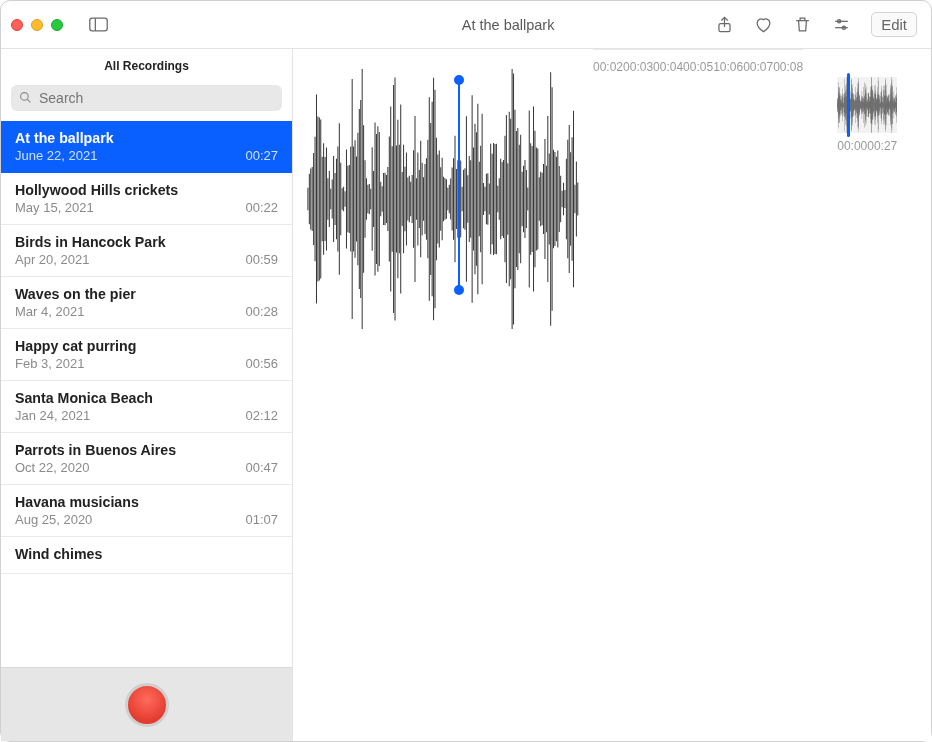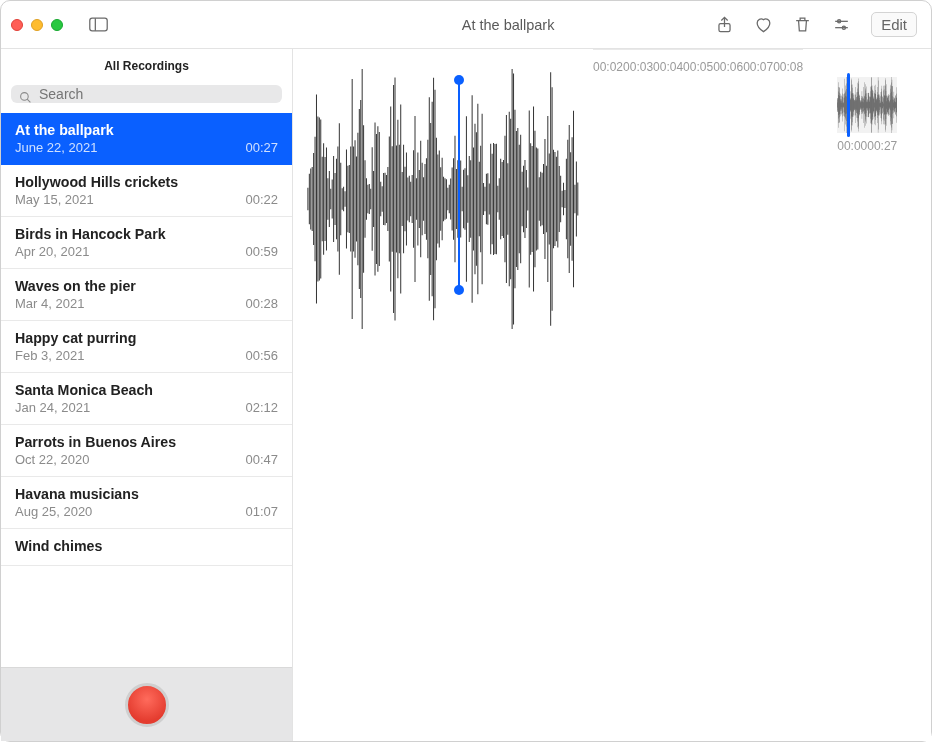--- a/index.html
+++ b/index.html
@@ -42,21 +42,21 @@
   background:#fff;
   border-right:1px solid #e3e3e3;
 }
 .sidebar-header {
   padding: 10px 0 6px;
   text-align:center;
   font-size:12px; font-weight:600; color:#222;
 }
 .search-wrap { padding:6px 10px 10px; }
 .search {
-  width:100%; height:18px;
+  width:100%; height:26px;
   border-radius:6px; border:none;
   background:#e8e8e9;
   padding:0 10px 0 28px;
   font-size:14px; color:#6d28d9;
 }
 .search-wrap { position:relative; }
 .search-icon { position:absolute; left:18px; top:11px; color:#8a8a8a; }
 .search-icon svg { width:13px; height:13px; fill:none; stroke:#8a8a8a; stroke-width:2; }
 
 .recordings { flex:1; overflow:hidden; }
@@ -469,21 +469,21 @@
             <line class="bar" x1="594.1999999999999" x2="594.1999999999999" y1="92.61545612017082" y2="167.38454387982918"></line>
             <line class="bar" x1="597.35" x2="597.35" y1="113.47623965907675" y2="146.52376034092325"></line>
           </svg>
       <div class="playhead"></div>
     </div>
     <div class="time-ticks" id="ticks">
           <span>00:02</span>
           <span>00:03</span>
           <span>00:04</span>
           <span>00:05</span>
-          <span>00:06</span>
+          <span>10:06</span>
           <span>00:07</span>
           <span>00:08</span>
         </div>
 
     <div class="overview">
       <div class="overview-wave">
         <svg id="wave-small" width="100%" height="56" preserveAspectRatio="none" viewBox="0 0 560 56">
               <line class="bar" x1="2" x2="2" y1="25.526091231332373" y2="30.473908768667627"></line>
               <line class="bar" x1="4.24" x2="4.24" y1="22.48256673861155" y2="33.517433261388454"></line>
               <line class="bar" x1="6.48" x2="6.48" y1="21.36950441016436" y2="34.63049558983564"></line>

